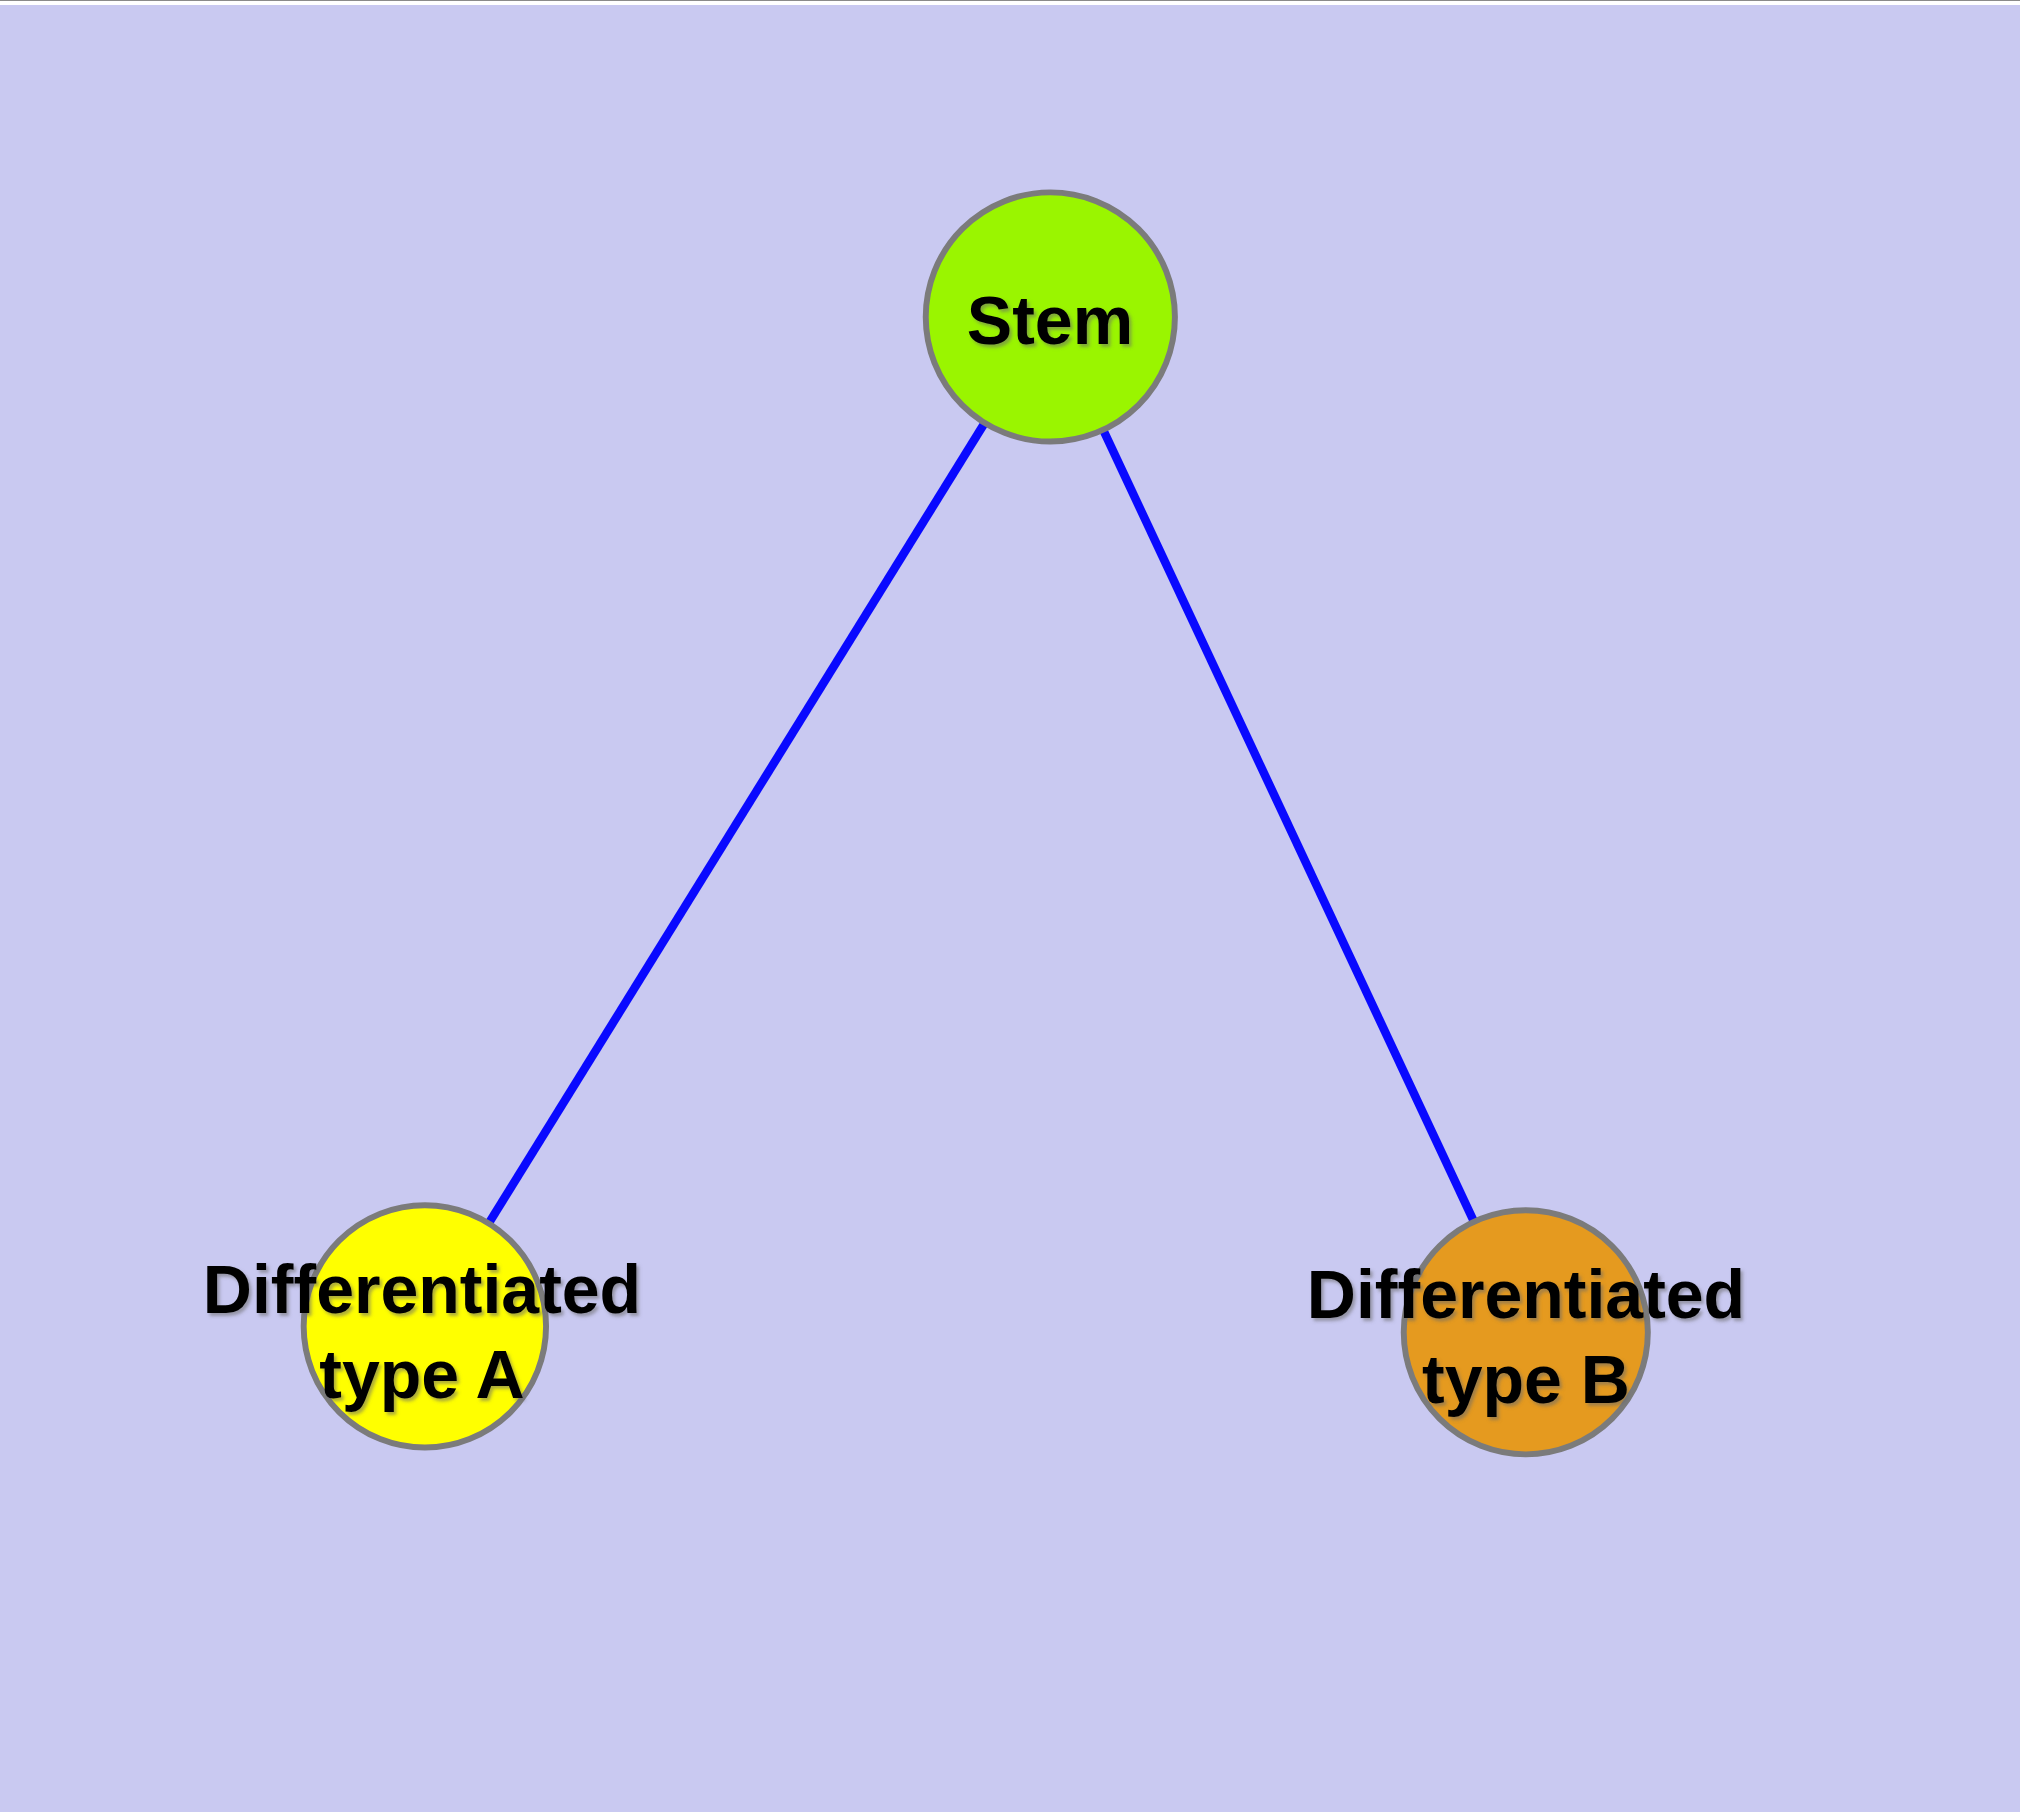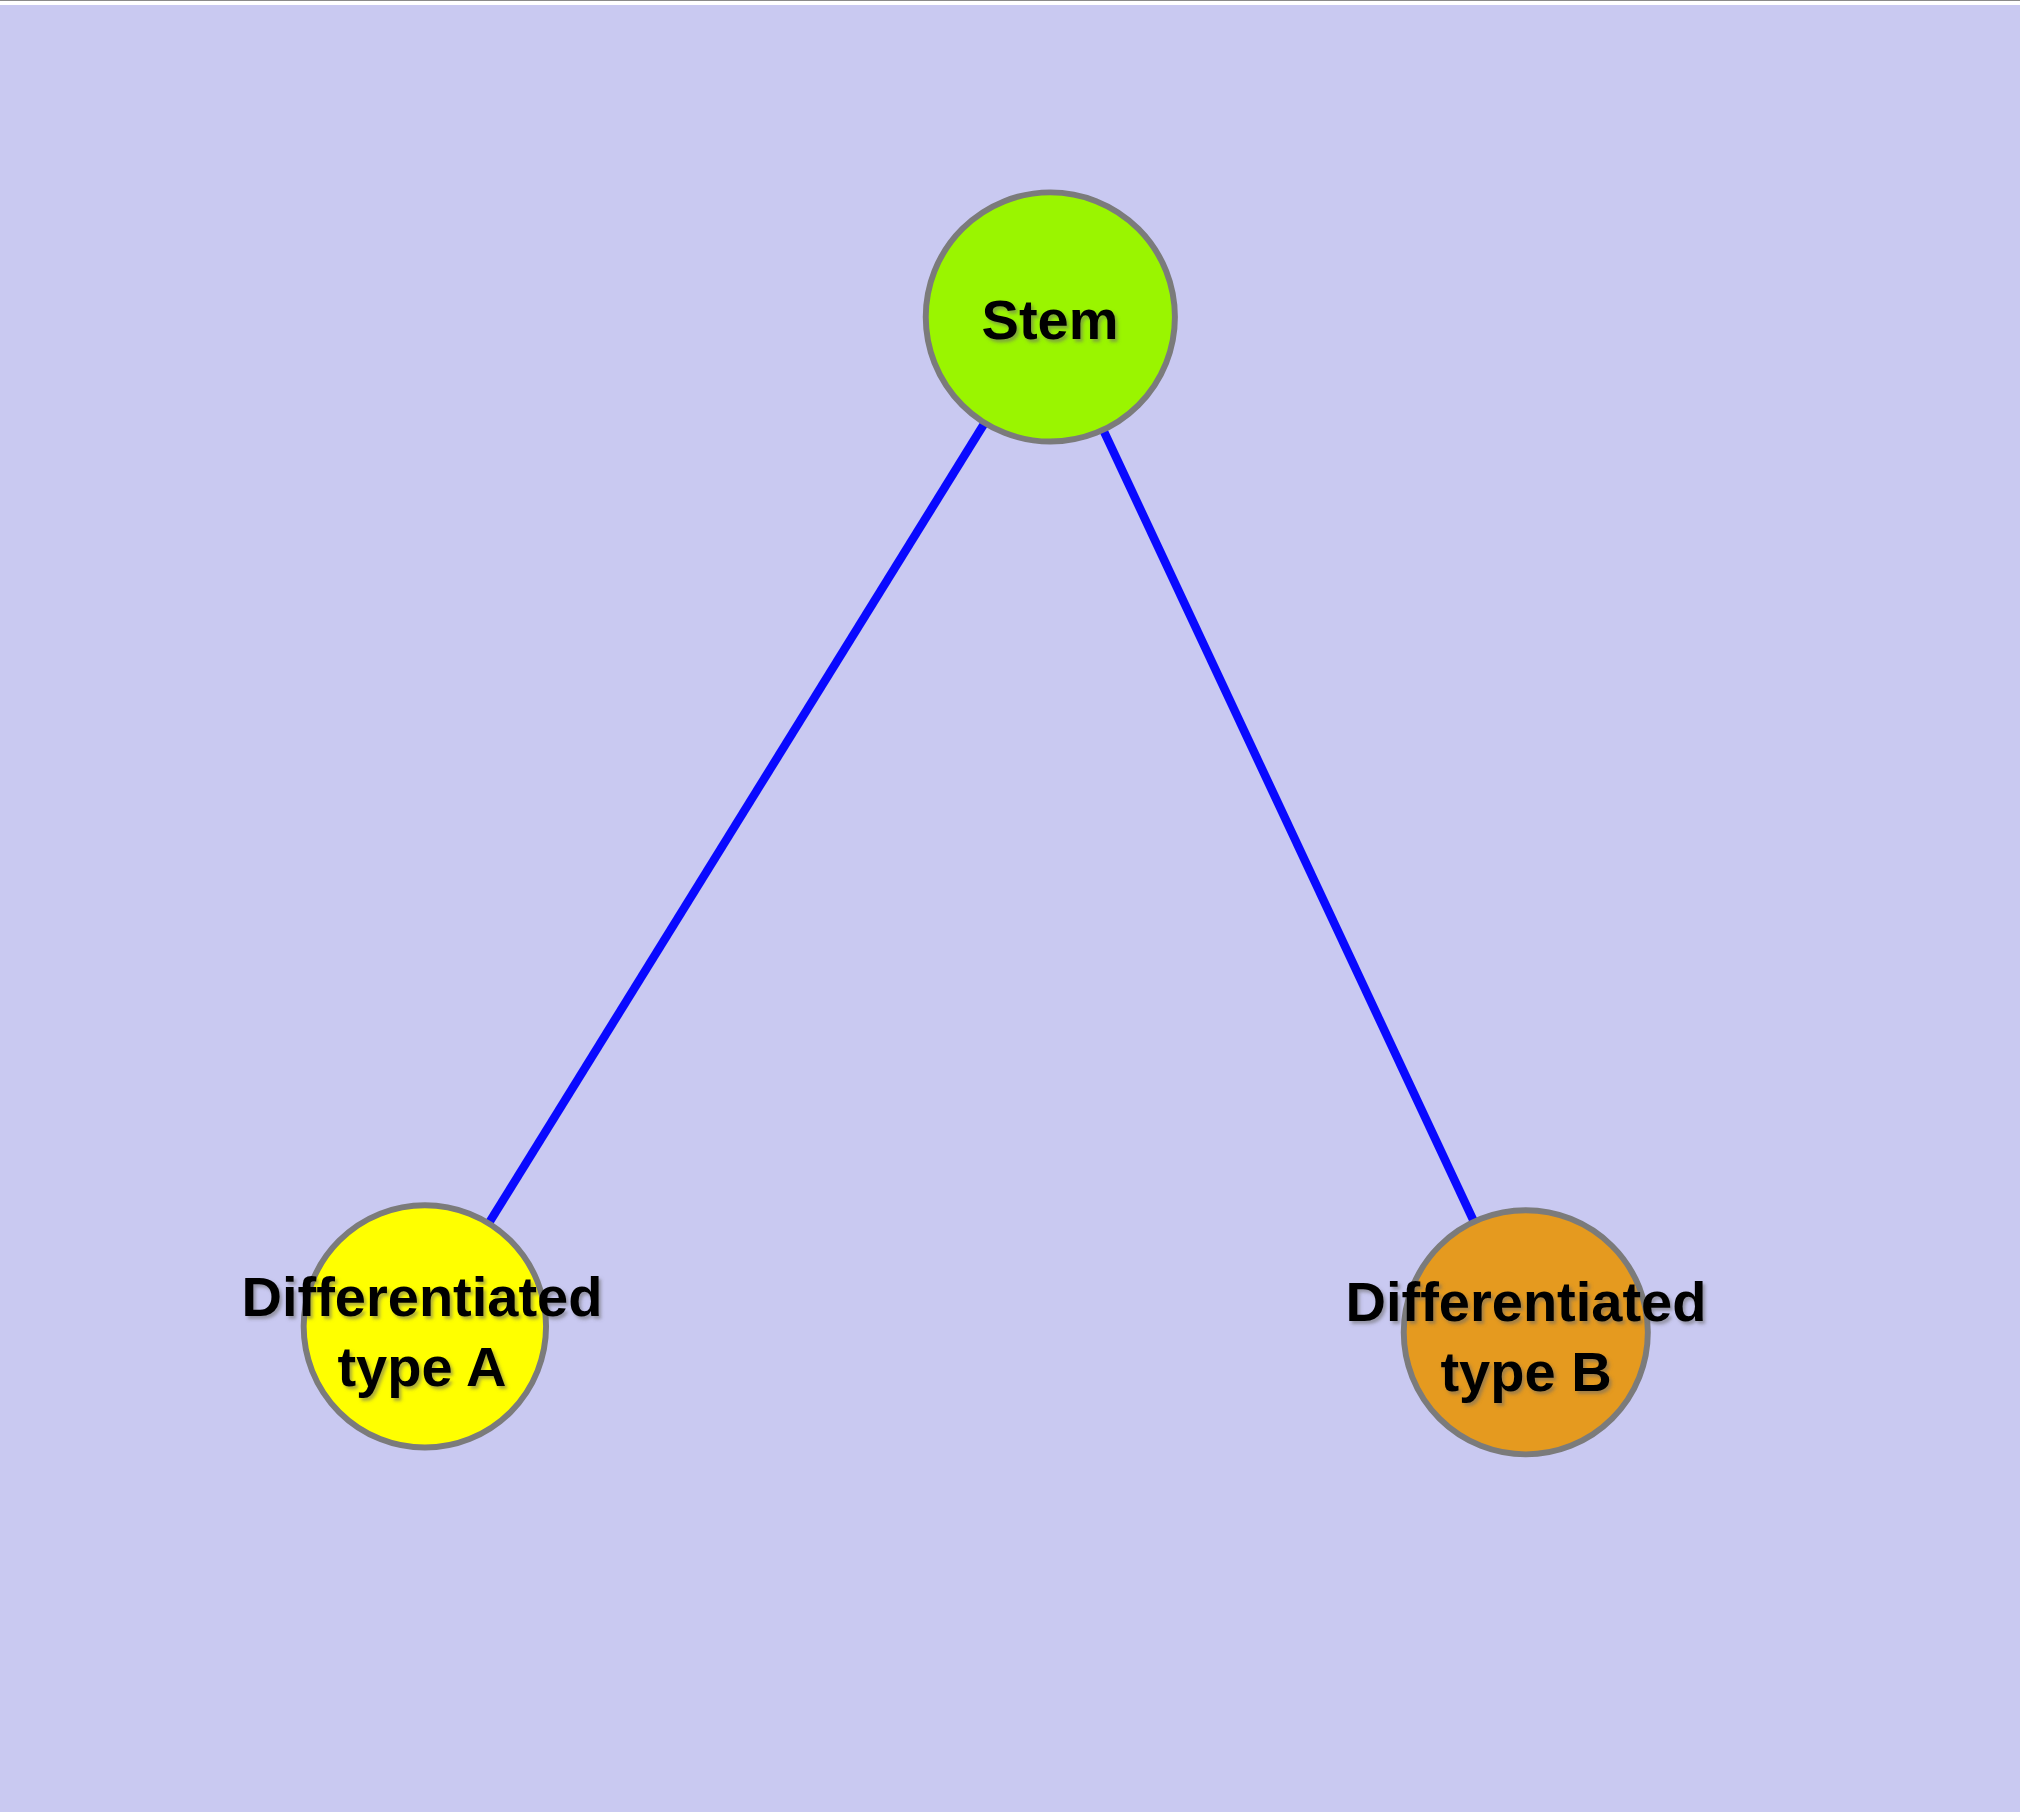--- a/index.html
+++ b/index.html
@@ -37,21 +37,21 @@
   }
   .node {
     stroke: #7b7b7b;
     stroke-width: 7px;
   }
   .node-label {
     position: absolute;
     transform: translate(-50%, -50%);
     color: #000000;
     font-weight: 700;
-    font-size: 56px;
+    font-size: 68px;
     line-height: 1.25;
     text-align: center;
     white-space: pre-line;
     text-shadow: 2.5px 3.4px 3.4px rgba(106, 106, 106, 0.55);
     pointer-events: none;
   }
   .label-stem { left: 1050px; top: 320px; }
   .label-a    { left: 422px;  top: 1332px; }
   .label-b    { left: 1526px; top: 1337px; }
 </style>

